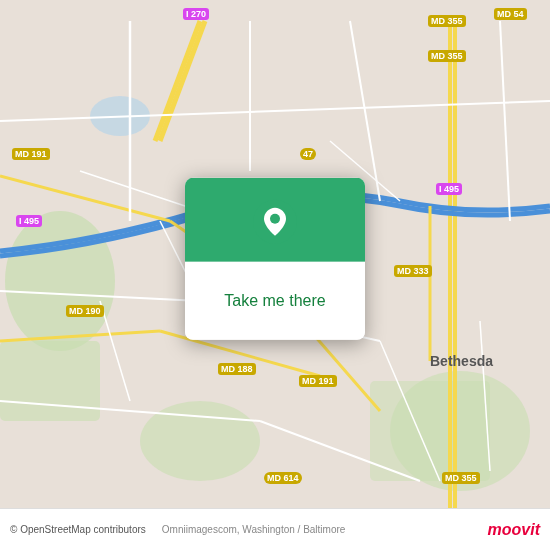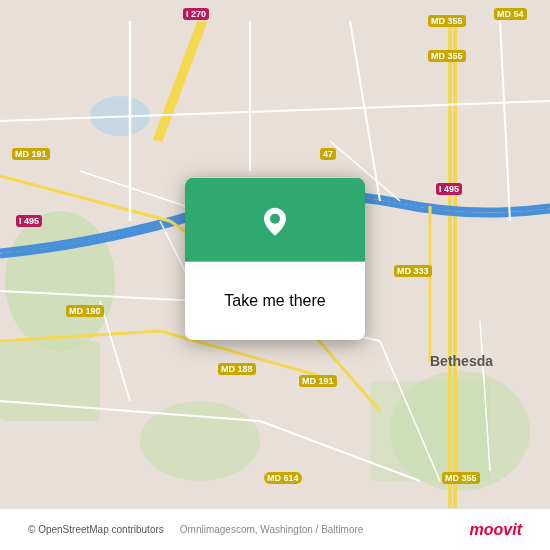--- a/index.html
+++ b/index.html
@@ -23,21 +23,21 @@
     
     #bottom-bar {
       position: absolute;
       bottom: 0;
       left: 0;
       right: 0;
       height: 42px;
       background: white;
       display: flex;
       align-items: center;
-      padding: 0 28px;
+      padding: 0 10px;
       border-top: 1px solid #ddd;
       z-index: 100;
     }
 
     #osm-credit {
       font-size: 10px;
       color: #555;
     }
 
     #moovit-logo {
@@ -75,36 +75,36 @@
     }
 
     #popup-button {
       display: block;
       width: 100%;
       background: white;
       border: none;
       padding: 30px 0;
       font-size: 16px;
       font-weight: 500;
-      color: #000000;
+      color: #15803d;
       cursor: pointer;
       text-align: center;
     }
 
     
     .route-badge {
       position: absolute;
       border-radius: 3px;
       font-size: 9px;
       font-weight: bold;
       padding: 1px 3px;
       color: white;
     }
     .badge-yellow { background: #c8a800; color: white; }
-    .badge-blue { background: #be185d; color: white; }
+    .badge-blue { background: #d946ef; color: white; }
   </style>
 </head>
 <body>
 
 <div id="map-container">
 
   <svg class="map-bg" viewBox="0 0 550 508" xmlns="http://www.w3.org/2000/svg">
 
     <rect width="550" height="508" fill="#e8e0d8"></rect>
 
@@ -156,21 +156,21 @@
 
     <text x="430" y="345" font-size="14" font-weight="bold" fill="#555" font-family="Arial">Bethesda</text>
   </svg>
 
   <div class="route-badge badge-blue" style="left:183px;top:8px;">I 270</div>
   <div class="route-badge badge-yellow" style="left:428px;top:15px;">MD 355</div>
   <div class="route-badge badge-yellow" style="left:428px;top:50px;">MD 355</div>
   <div class="route-badge badge-yellow" style="left:494px;top:8px;">MD 54</div>
   <div class="route-badge badge-yellow" style="left:12px;top:148px;">MD 191</div>
   <div class="route-badge badge-blue" style="left:16px;top:215px;">I 495</div>
-  <div class="route-badge badge-yellow" style="left:320px;top:148px;">47</div>
+  <div class="route-badge badge-yellow" style="left:300px;top:148px;border-radius:6px;">47</div>
   <div class="route-badge badge-blue" style="left:436px;top:183px;">I 495</div>
   <div class="route-badge badge-yellow" style="left:244px;top:265px;">MD 191</div>
   <div class="route-badge badge-yellow" style="left:394px;top:265px;">MD 333</div>
   <div class="route-badge badge-yellow" style="left:66px;top:305px;">MD 190</div>
   <div class="route-badge badge-yellow" style="left:218px;top:345px;margin-top:18px;">MD 188</div>
   <div class="route-badge badge-yellow" style="left:299px;top:375px;">MD 191</div>
   <div class="route-badge badge-yellow" style="left:264px;top:472px;border-radius:6px;">MD 614</div>
   <div class="route-badge badge-yellow" style="left:442px;top:472px;">MD 355</div>
 
   <div id="popup-card">

